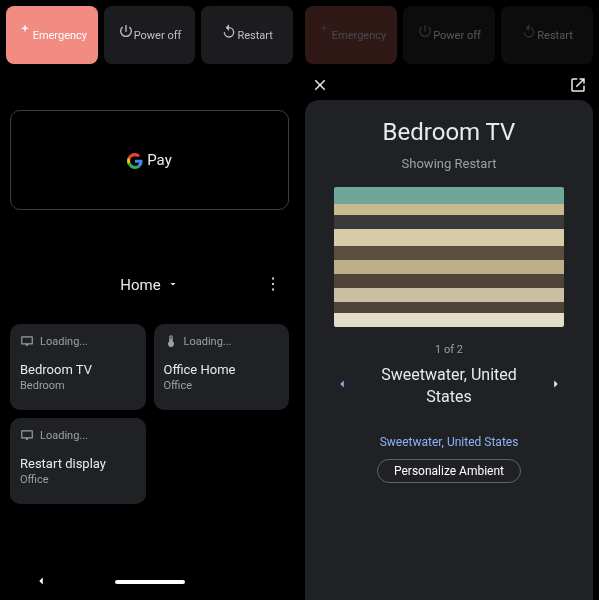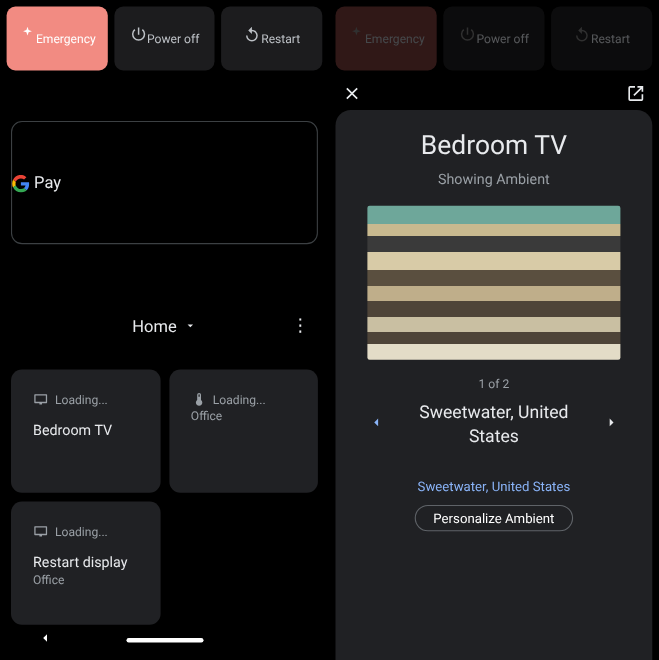--- a/index.html
+++ b/index.html
@@ -21,31 +21,31 @@
     background:#1c1c1e; display:flex; 
     align-items:center; justify-content:center; font-size:11px; color:#bdc1c6;
     cursor:pointer;
   }
   .power-btn .ico { font-size:16px; margin-bottom:4px; }
   .power-btn.emergency { background:#f28b82; color:#fff; }
   .power-btn.dim { opacity:.45; }
   .power-btn.emergency.dim { background:#6b3634; color:#9aa0a6;}
   .pay-card {
     margin:40px 10px 0; border:1px solid #3c4043; border-radius:10px;
-    height:112px; display:flex; flex-direction:column; align-items:flex-start; justify-content:center;
+    height:100px; display:flex; flex-direction:column; align-items:center; justify-content:center;
   }
   .pay-logo { display:flex; align-items:center; gap:4px; font-size:15px; color:#e8eaed;}
   .pay-sub { font-size:11px; color:#bdc1c6; margin-top:10px;}
   .home-row { display:flex; align-items:flex-start; justify-content:center; margin-top:66px; position:relative;}
   .home-label { font-size:15px; color:#e8eaed; display:flex; align-items:center; gap:6px;}
   .more { position:absolute; right:18px; color:#e8eaed; font-size:16px; line-height:1;}
   .tile-grid { display:flex; flex-wrap:wrap; gap:8px; padding:10px; margin-top:20px;}
   .tile {
     width: calc(50% - 4px); background:#202124; border-radius:10px;
-    padding:20px; height:112px;
+    padding:10px; height:86px;
   }
   .tile .loading { font-size:11px; color:#9aa0a6; display:flex; align-items:center; gap:6px;}
   .tile .title { font-size:13px; color:#e8eaed; margin-top:14px;}
   .tile .sub { font-size:11px; color:#9aa0a6; margin-top:2px;}
   .navbar {
     position:absolute; bottom:0; left:0; right:0; height:36px;
     display:flex; align-items:center; justify-content:space-around;
   }
   .nav-back { color:#fff; font-size:14px;}
   .nav-pill { width:70px; height:4px; border-radius:3px; background:#fff;}
@@ -151,28 +151,30 @@
 
   <div class="tile-grid">
     <div class="tile">
       <div class="loading">
         <svg class="ico-small" viewBox="0 0 24 24">
             <path d="M21 4H3a1 1 0 0 0-1 1v12a1 1 0 0 0 1 1h7v2h4v-2h7a1 1 0 0 0 1-1V5a1 1 0 0 0-1-1zm-1 12H4V6h16z"></path>
           </svg>
         <span>Loading...</span>
       </div>
       <div class="title">Bedroom TV</div>
+      <div class="sub">Bedroom</div>
     </div>
     <div class="tile">
       <div class="loading">
         <svg class="ico-small" viewBox="0 0 24 24">
             <path d="M15 13V5a3 3 0 0 0-6 0v8a5 5 0 1 0 6 0zM12 4a1 1 0 0 1 1 1v3h-2V5a1 1 0 0 1 1-1z"></path>
           </svg>
         <span>Loading...</span>
       </div>
+      <div class="title">Office Home</div>
       <div class="sub">Office</div>
     </div>
     <div class="tile">
       <div class="loading">
         <svg class="ico-small" viewBox="0 0 24 24">
             <path d="M21 4H3a1 1 0 0 0-1 1v12a1 1 0 0 0 1 1h7v2h4v-2h7a1 1 0 0 0 1-1V5a1 1 0 0 0-1-1zm-1 12H4V6h16z"></path>
           </svg>
         <span>Loading...</span>
       </div>
       <div class="title">Restart display</div>
@@ -228,21 +230,21 @@
     </span>
     <span>
       <svg width="18" height="18" viewBox="0 0 24 24" fill="#e8eaed">
           <path d="M14 3v2h3.6L9 13.6 10.4 15 19 6.4V10h2V3zM5 5h6V3H5a2 2 0 0 0-2 2v14a2 2 0 0 0 2 2h14a2 2 0 0 0 2-2v-6h-2v6H5z"></path>
         </svg>
     </span>
   </div>
 
   <div class="sheet">
     <h1>Bedroom TV</h1>
-    <div class="status">Showing Ambient</div>
+    <div class="status">Showing Restart</div>
     <div class="art"></div>
     <div class="counter">1 of 2</div>
     <div class="loc-row">
       <span class="chev">
         <svg width="14" height="14" viewBox="0 0 24 24" fill="#8ab4f8">
             <path d="M15 6l-6 6 6 6z"></path>
           </svg>
       </span>
       <div class="loc-title" style="max-width:160px;">Sweetwater, United States</div>
       <span class="chev">

